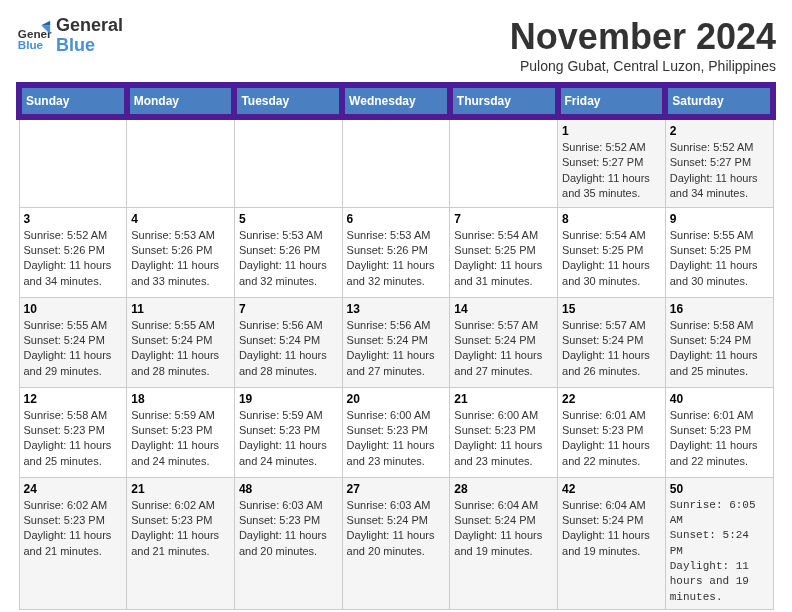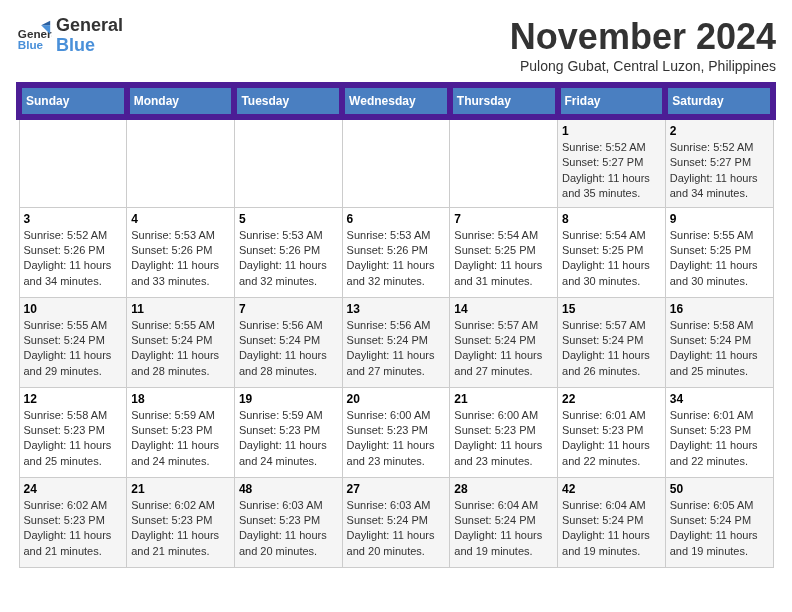--- a/index.html
+++ b/index.html
@@ -254,21 +254,21 @@
 Sunset: 5:23 PM
 Daylight: 11 hours and 23 minutes.</div>
         </td>
         <td>
           <div class="day-num">22</div>
           <div class="day-info" style="white-space: pre-line;">Sunrise: 6:01 AM
 Sunset: 5:23 PM
 Daylight: 11 hours and 22 minutes.</div>
         </td>
         <td>
-          <div class="day-num">34</div>
+          <div class="day-num">40</div>
           <div class="day-info" style="white-space: pre-line;">Sunrise: 6:01 AM
 Sunset: 5:23 PM
 Daylight: 11 hours and 22 minutes.</div>
         </td>
       </tr>
       <tr>
         <td>
           <div class="day-num">24</div>
           <div class="day-info" style="white-space: pre-line;">Sunrise: 6:02 AM
 Sunset: 5:23 PM
@@ -299,19 +299,19 @@
 Daylight: 11 hours and 19 minutes.</div>
         </td>
         <td>
           <div class="day-num">42</div>
           <div class="day-info" style="white-space: pre-line;">Sunrise: 6:04 AM
 Sunset: 5:24 PM
 Daylight: 11 hours and 19 minutes.</div>
         </td>
         <td>
           <div class="day-num">50</div>
-          <div class="day-info" style="white-space: pre-line;">Sunrise: 6:05 AM
+          <div class="day-info" style="white-space: pre-line; font-family: Liberation Mono, monospace;">Sunrise: 6:05 AM
 Sunset: 5:24 PM
 Daylight: 11 hours and 19 minutes.</div>
         </td>
       </tr>
     </tbody>
 </table>
 
 </body></html>

